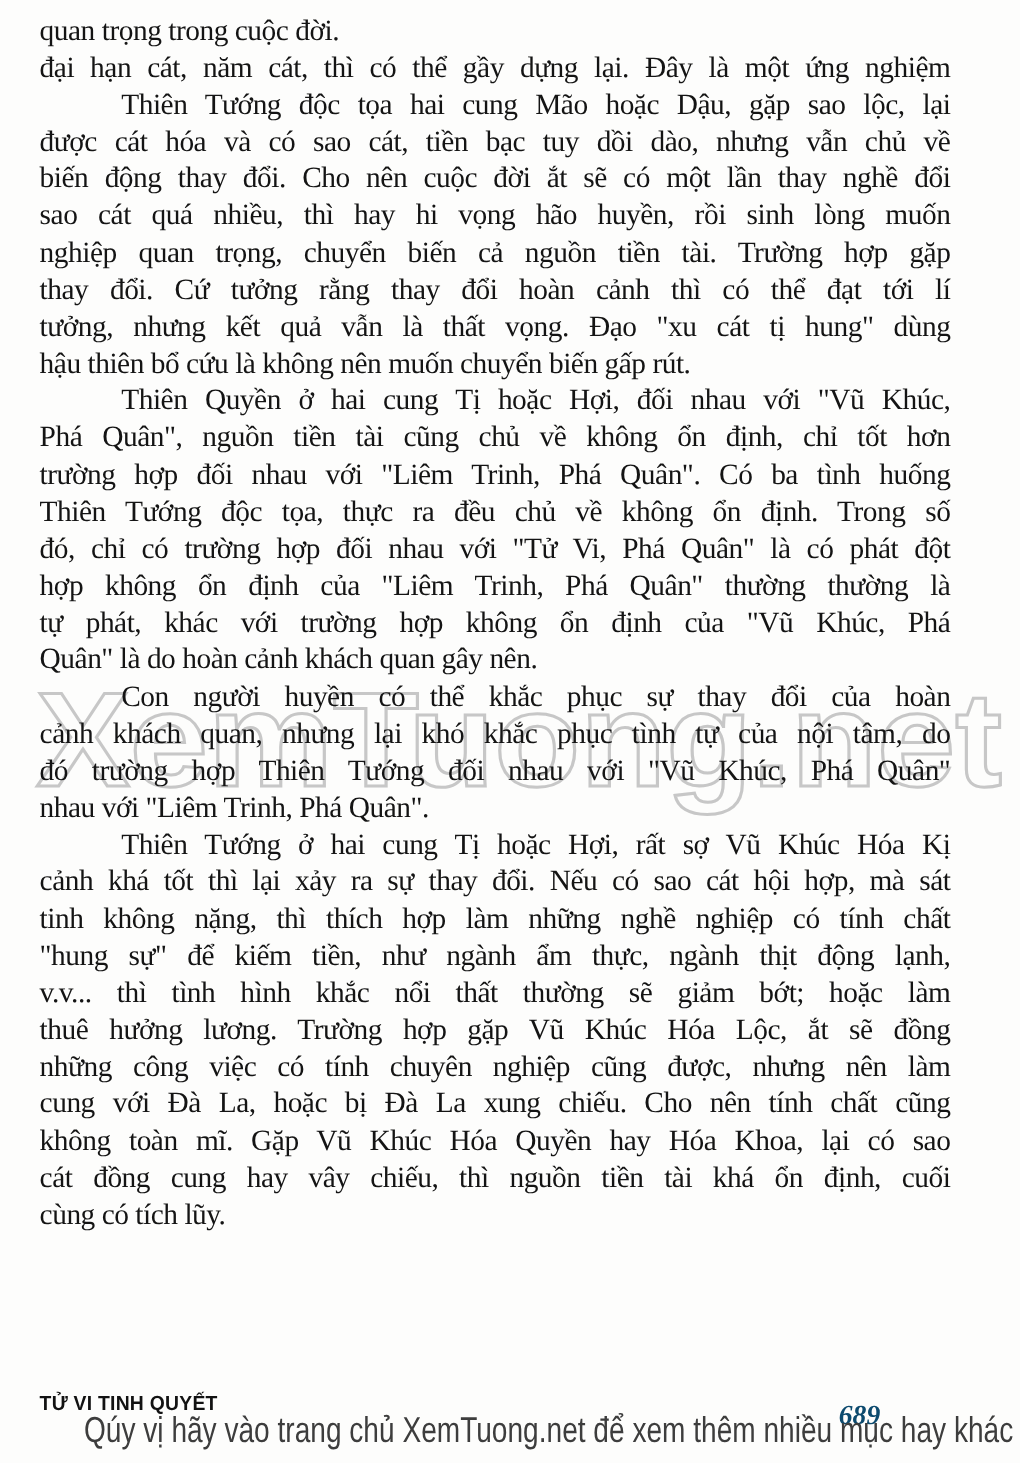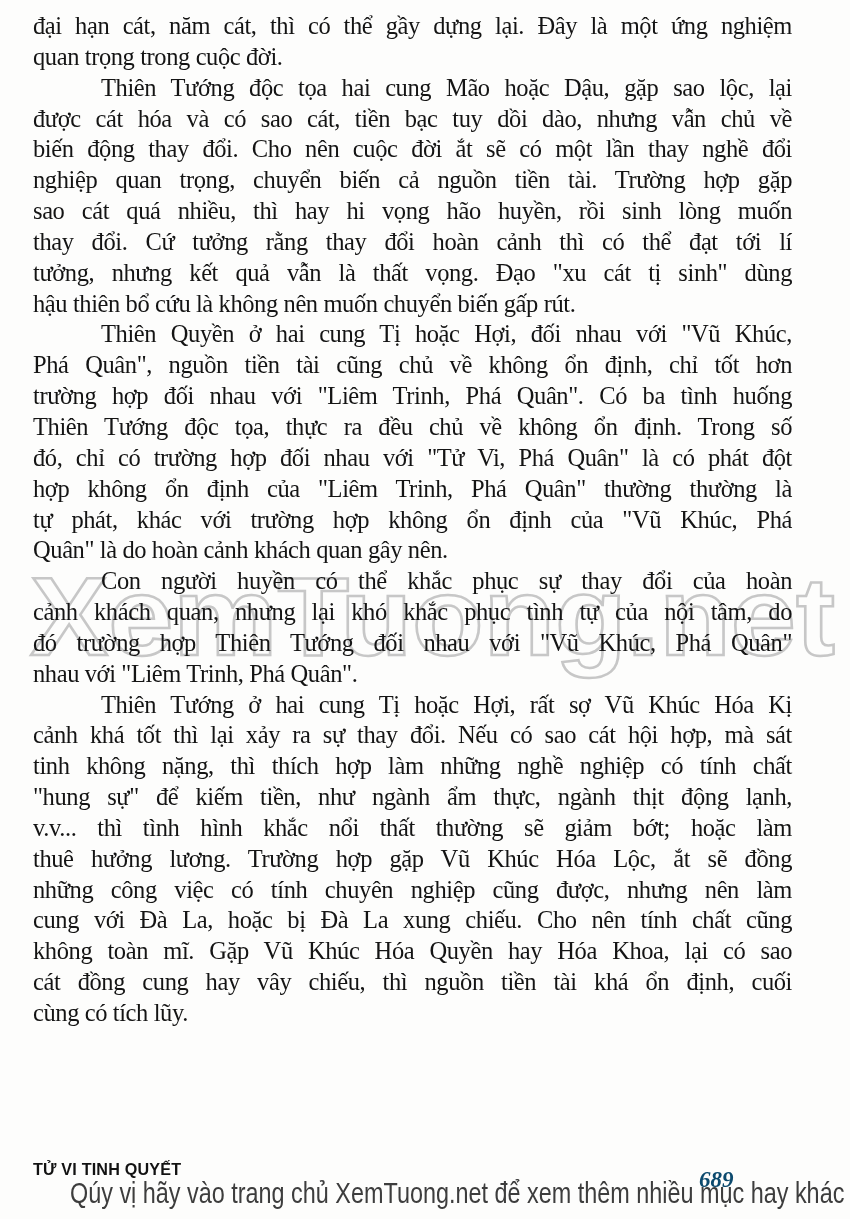--- a/index.html
+++ b/index.html
@@ -82,29 +82,29 @@
 </head>
 <body>
 
 <div class="page">
 
   <svg class="watermark" viewBox="0 0 828 140" width="828" height="140">
     <text x="12" y="105" font-family="Liberation Sans, sans-serif" font-weight="bold" font-size="112" fill="none" stroke="#c7c7c7" stroke-width="2.5" textLength="805" lengthAdjust="spacingAndGlyphs">XemTuong.net</text>
   </svg>
 
   <div class="body-text" id="body-text">
+      <div class="line end">quan trọng trong cuộc đời.</div>
       <div class="line">đại hạn cát, năm cát, thì có thể gầy dựng lại. Đây là một ứng nghiệm</div>
-      <div class="line end">quan trọng trong cuộc đời.</div>
       <div class="line indent">Thiên Tướng độc tọa hai cung Mão hoặc Dậu, gặp sao lộc, lại</div>
       <div class="line">được cát hóa và có sao cát, tiền bạc tuy dồi dào, nhưng vẫn chủ về</div>
       <div class="line">biến động thay đổi. Cho nên cuộc đời ắt sẽ có một lần thay nghề đổi</div>
+      <div class="line">sao cát quá nhiều, thì hay hi vọng hão huyền, rồi sinh lòng muốn</div>
       <div class="line">nghiệp quan trọng, chuyển biến cả nguồn tiền tài. Trường hợp gặp</div>
-      <div class="line">sao cát quá nhiều, thì hay hi vọng hão huyền, rồi sinh lòng muốn</div>
       <div class="line">thay đổi. Cứ tưởng rằng thay đổi hoàn cảnh thì có thể đạt tới lí</div>
-      <div class="line">tưởng, nhưng kết quả vẫn là thất vọng. Đạo "xu cát tị sinh" dùng</div>
+      <div class="line">tưởng, nhưng kết quả vẫn là thất vọng. Đạo "xu cát tị hung" dùng</div>
       <div class="line end">hậu thiên bổ cứu là không nên muốn chuyển biến gấp rút.</div>
       <div class="line indent">Thiên Quyền ở hai cung Tị hoặc Hợi, đối nhau với "Vũ Khúc,</div>
       <div class="line">Phá Quân", nguồn tiền tài cũng chủ về không ổn định, chỉ tốt hơn</div>
       <div class="line">trường hợp đối nhau với "Liêm Trinh, Phá Quân". Có ba tình huống</div>
       <div class="line">Thiên Tướng độc tọa, thực ra đều chủ về không ổn định. Trong số</div>
       <div class="line">đó, chỉ có trường hợp đối nhau với "Tử Vi, Phá Quân" là có phát đột</div>
       <div class="line">hợp không ổn định của "Liêm Trinh, Phá Quân" thường thường là</div>
       <div class="line">tự phát, khác với trường hợp không ổn định của "Vũ Khúc, Phá</div>
       <div class="line end">Quân" là do hoàn cảnh khách quan gây nên.</div>
       <div class="line indent">Con người huyền có thể khắc phục sự thay đổi của hoàn</div>

